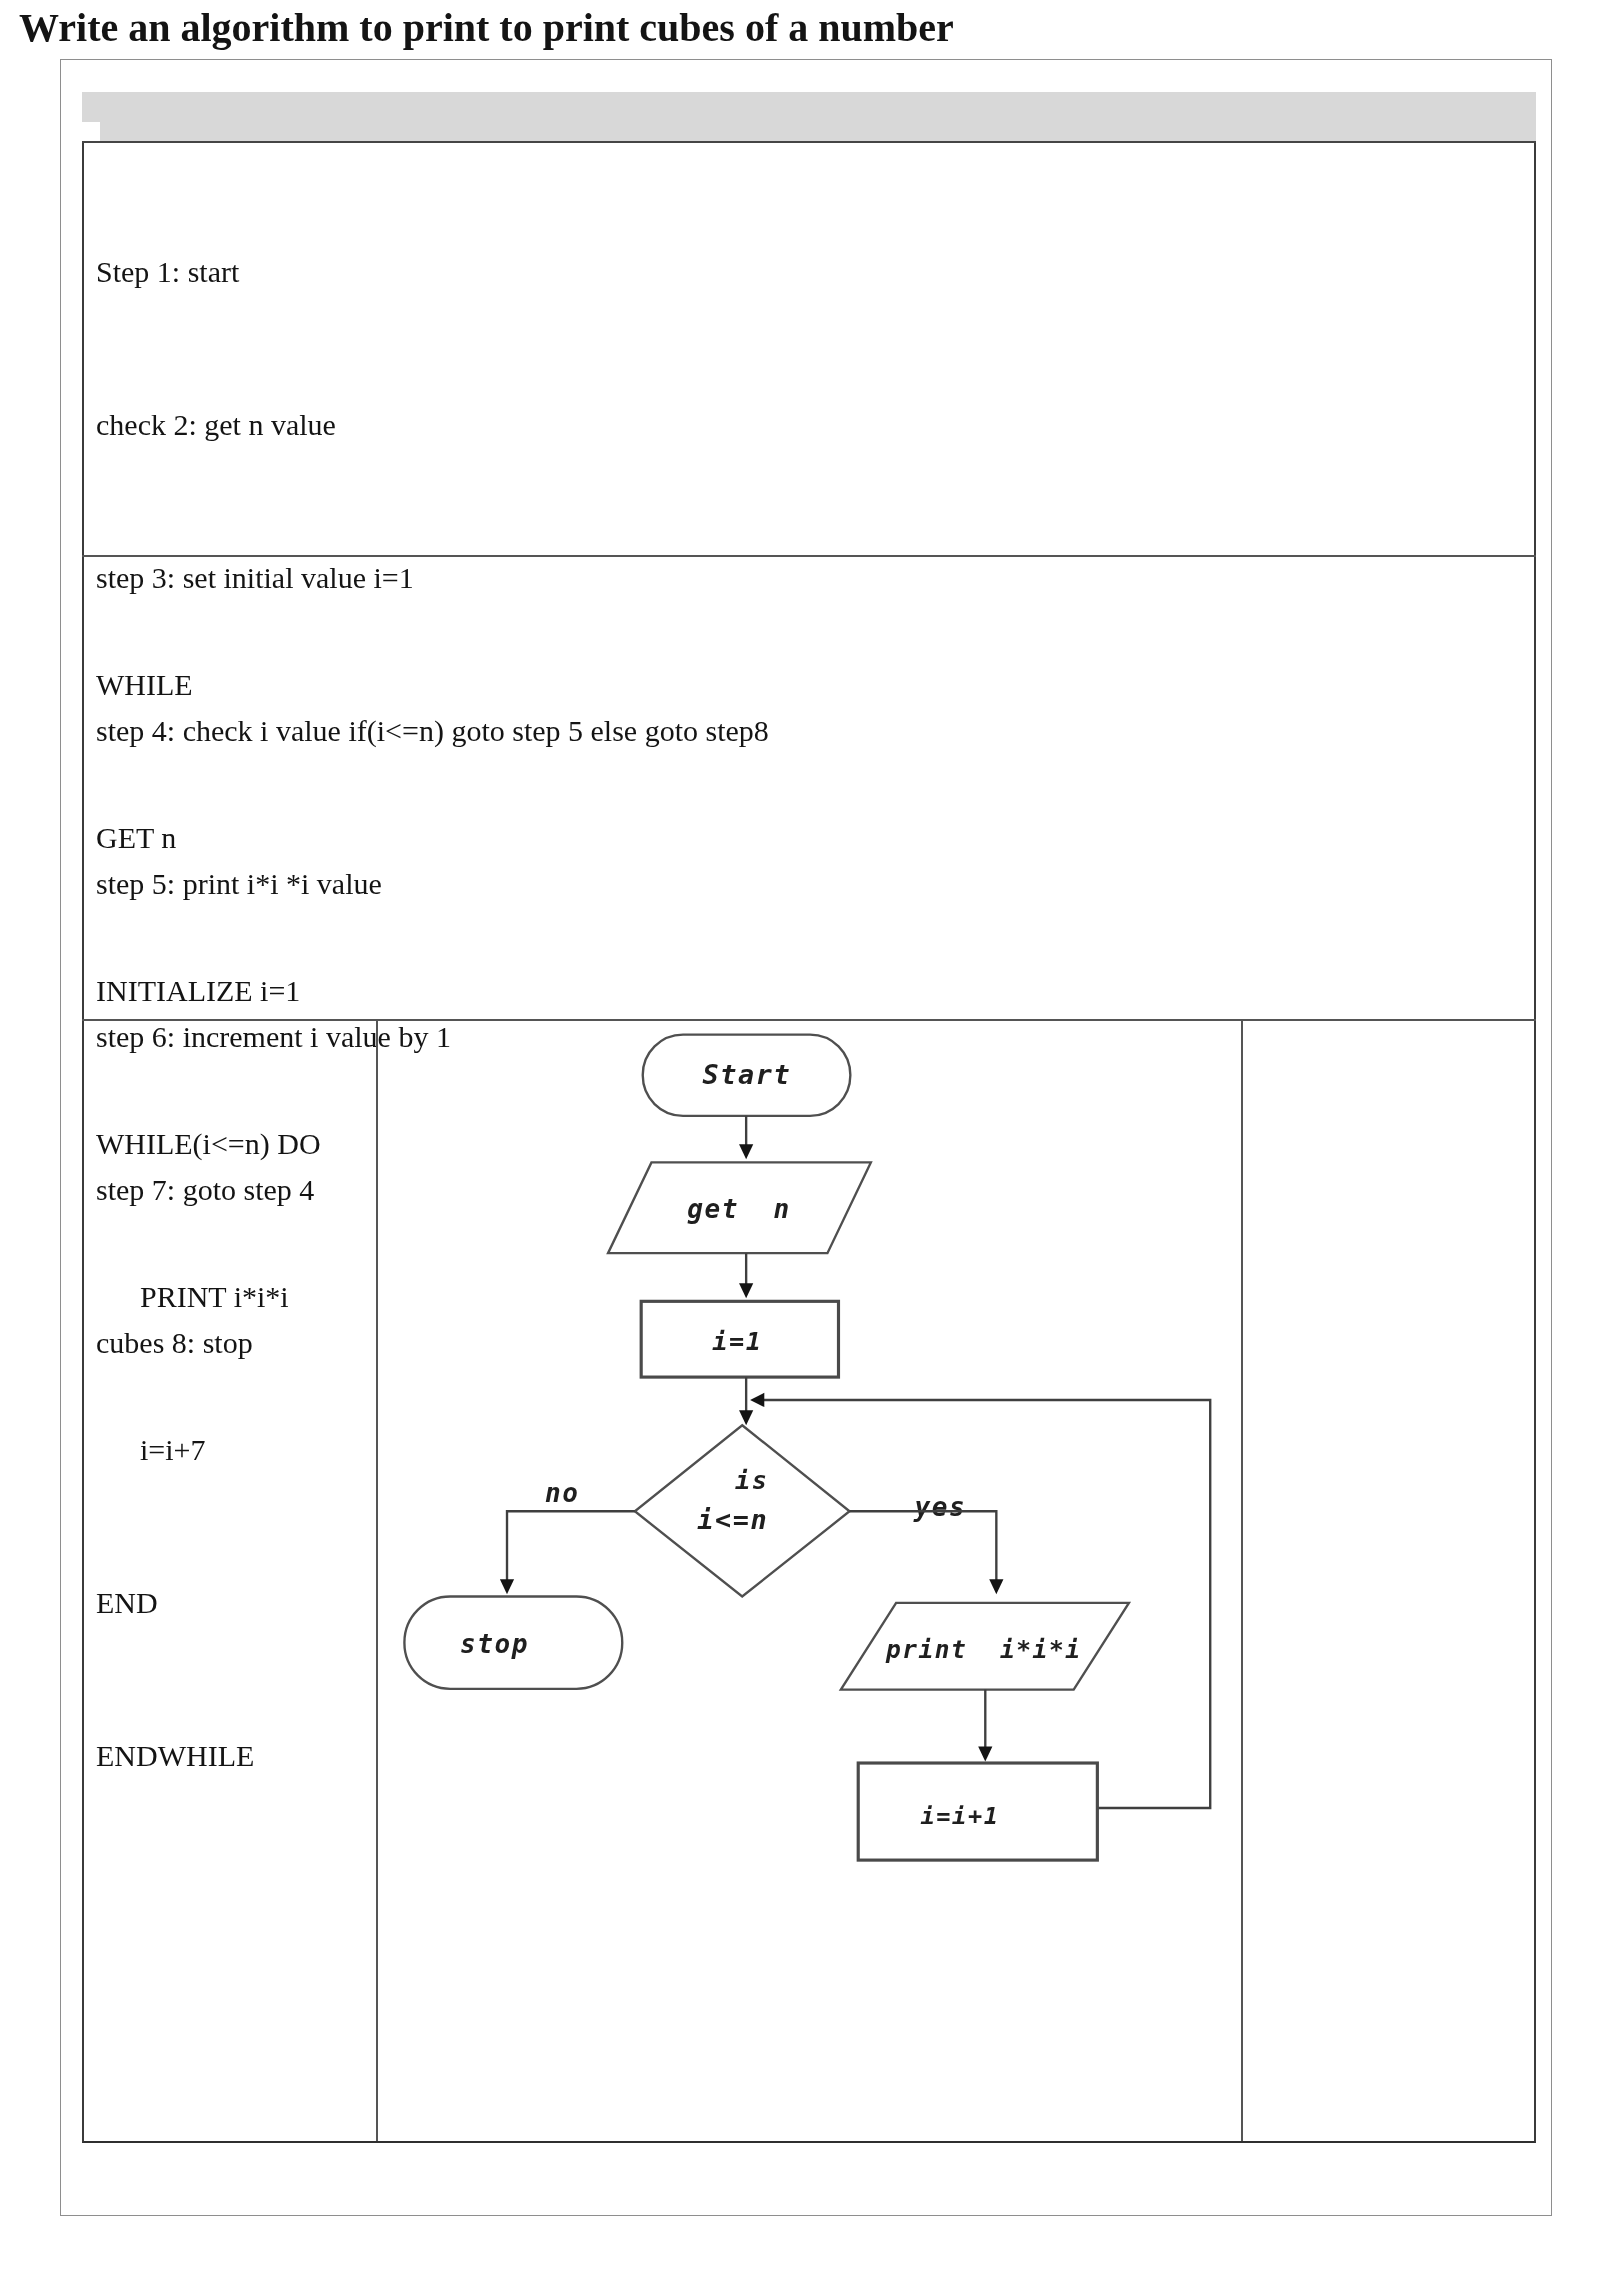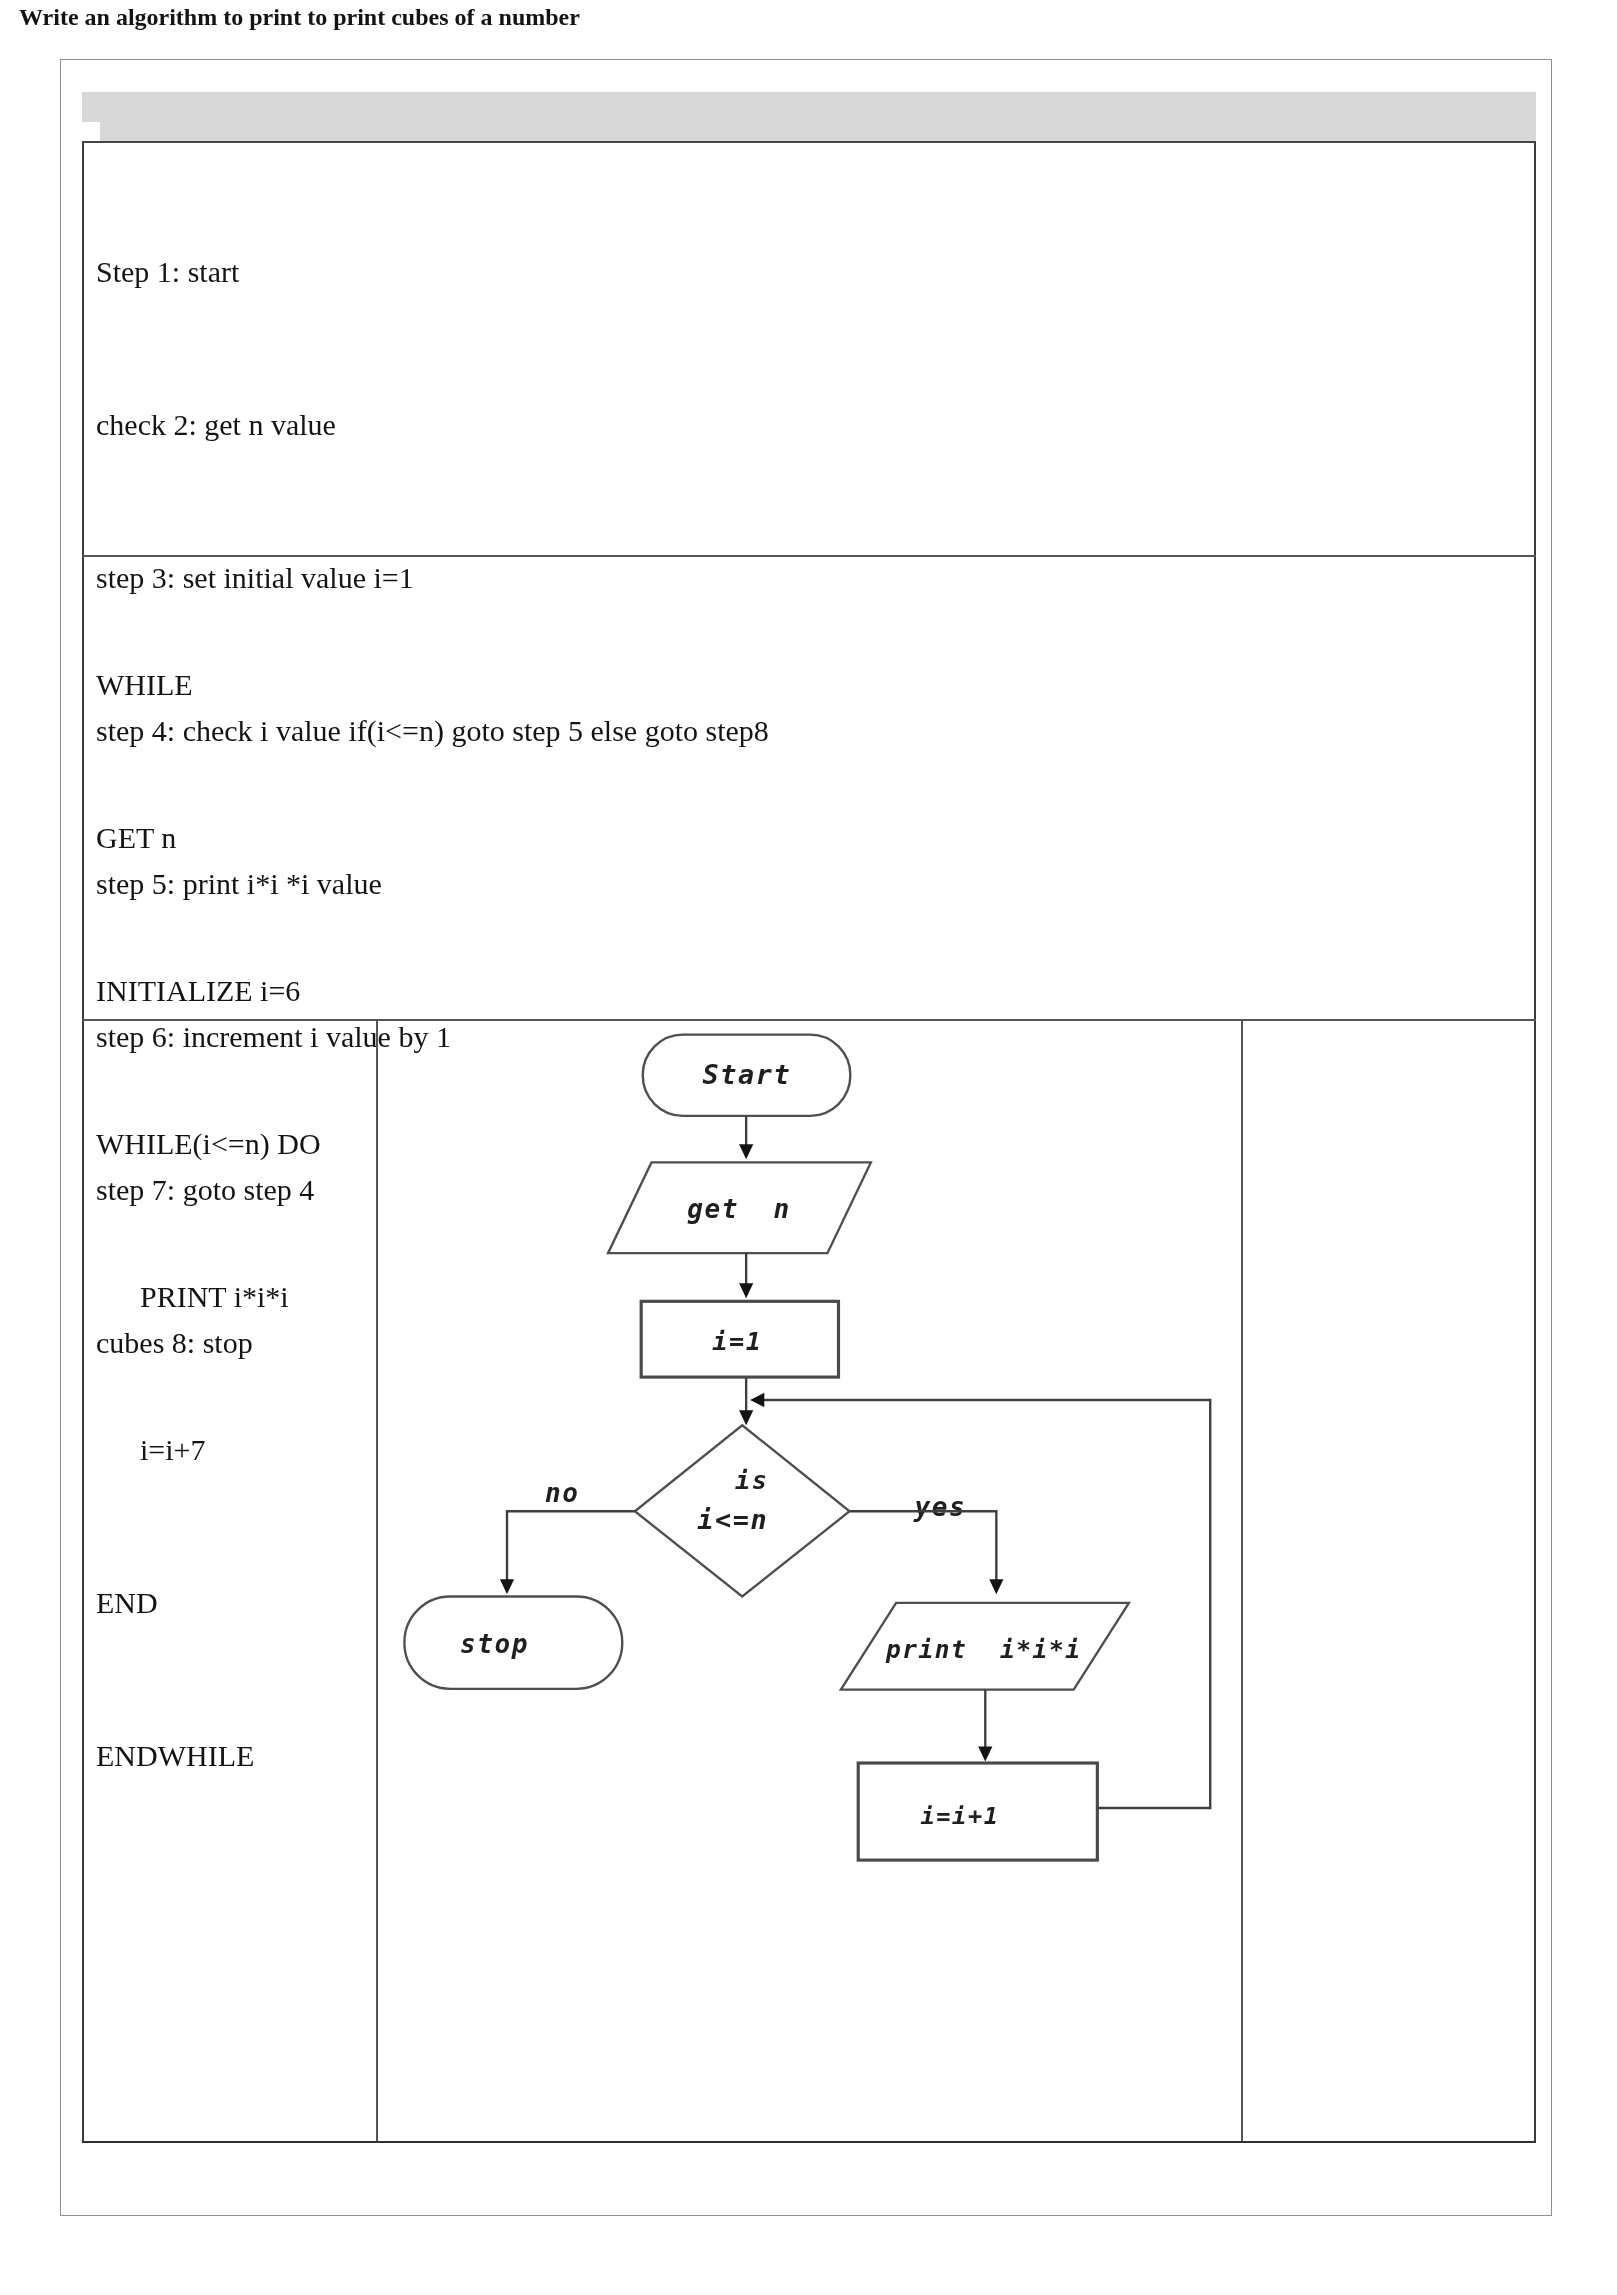--- a/index.html
+++ b/index.html
@@ -4,21 +4,21 @@
 <style>
   html,body{margin:0;padding:0;background:#ffffff;}
   .page{position:relative;width:1617px;height:2295px;background:#ffffff;overflow:hidden;
         font-family:"Liberation Serif", serif;color:#141414;}
   .abs{position:absolute;box-sizing:border-box;}
   .outer-rect{left:60px;top:59px;width:1492px;height:2157px;border:1.6px solid #8e8e8e;}
   .table-rect{left:82px;top:92px;width:1454px;height:2051px;
               border-left:2.4px solid #3b3b3b;border-right:2.4px solid #3b3b3b;border-bottom:2.4px solid #2f2f2f;}
   .title-row{left:82px;top:92px;width:1454px;height:51px;background:#d8d8d8;border-bottom:2.4px solid #454545;}
   .title-notch{left:0;bottom:0;width:18px;height:19px;background:#ffffff;}
-  .title-text{left:19px;top:4px;font-size:24px;font-weight:bold;white-space:nowrap;}
+  .title-text{left:19px;top:4px;font-size:40px;font-weight:bold;white-space:nowrap;}
   .sep{background:#555555;}
   .steps-text{left:96px;top:144px;width:1295px;font-size:30px;line-height:51px;white-space:pre;}
   .pseudo-text{left:96px;top:557px;width:1295px;font-size:30px;line-height:51px;white-space:pre;}
   .indent{padding-left:44px;}
   .flow-label{font-family:"DejaVu Sans Mono", monospace;font-style:italic;font-weight:bold;
               fill:#1f1f1f;letter-spacing:2px;text-anchor:middle;}
   svg .shape{fill:none;stroke:#4f4f4f;stroke-width:3px;}
   svg .shape-thick{fill:none;stroke:#4a4a4a;stroke-width:4px;}
   svg .flowline{fill:none;stroke:#3f3f3f;stroke-width:3px;}
   svg .arrowhead{fill:#141414;stroke:none;}
@@ -46,21 +46,21 @@
     <div>step 6: increment i value by 1</div>
     <div>step 7: goto step 4</div>
     <div>cubes 8: stop</div>
   </div>
 
   <div class="abs sep" style="left:82px;top:555px;width:1454px;height:1.6px;"></div>
 
   <div class="abs pseudo-text">
     <div>WHILE</div>
     <div>GET n</div>
-    <div>INITIALIZE i=6</div>
+    <div>INITIALIZE i=1</div>
     <div>WHILE(i&lt;=n) DO</div>
     <div class="indent">PRINT i*i*i</div>
     <div class="indent">i=i+7</div>
     <div>END</div>
     <div>ENDWHILE</div>
   </div>
 
   <div class="abs sep" style="left:82px;top:1019px;width:1454px;height:1.6px;"></div>
 
   <div class="abs sep" style="left:376px;top:1020px;width:1.6px;height:1121px;"></div>

